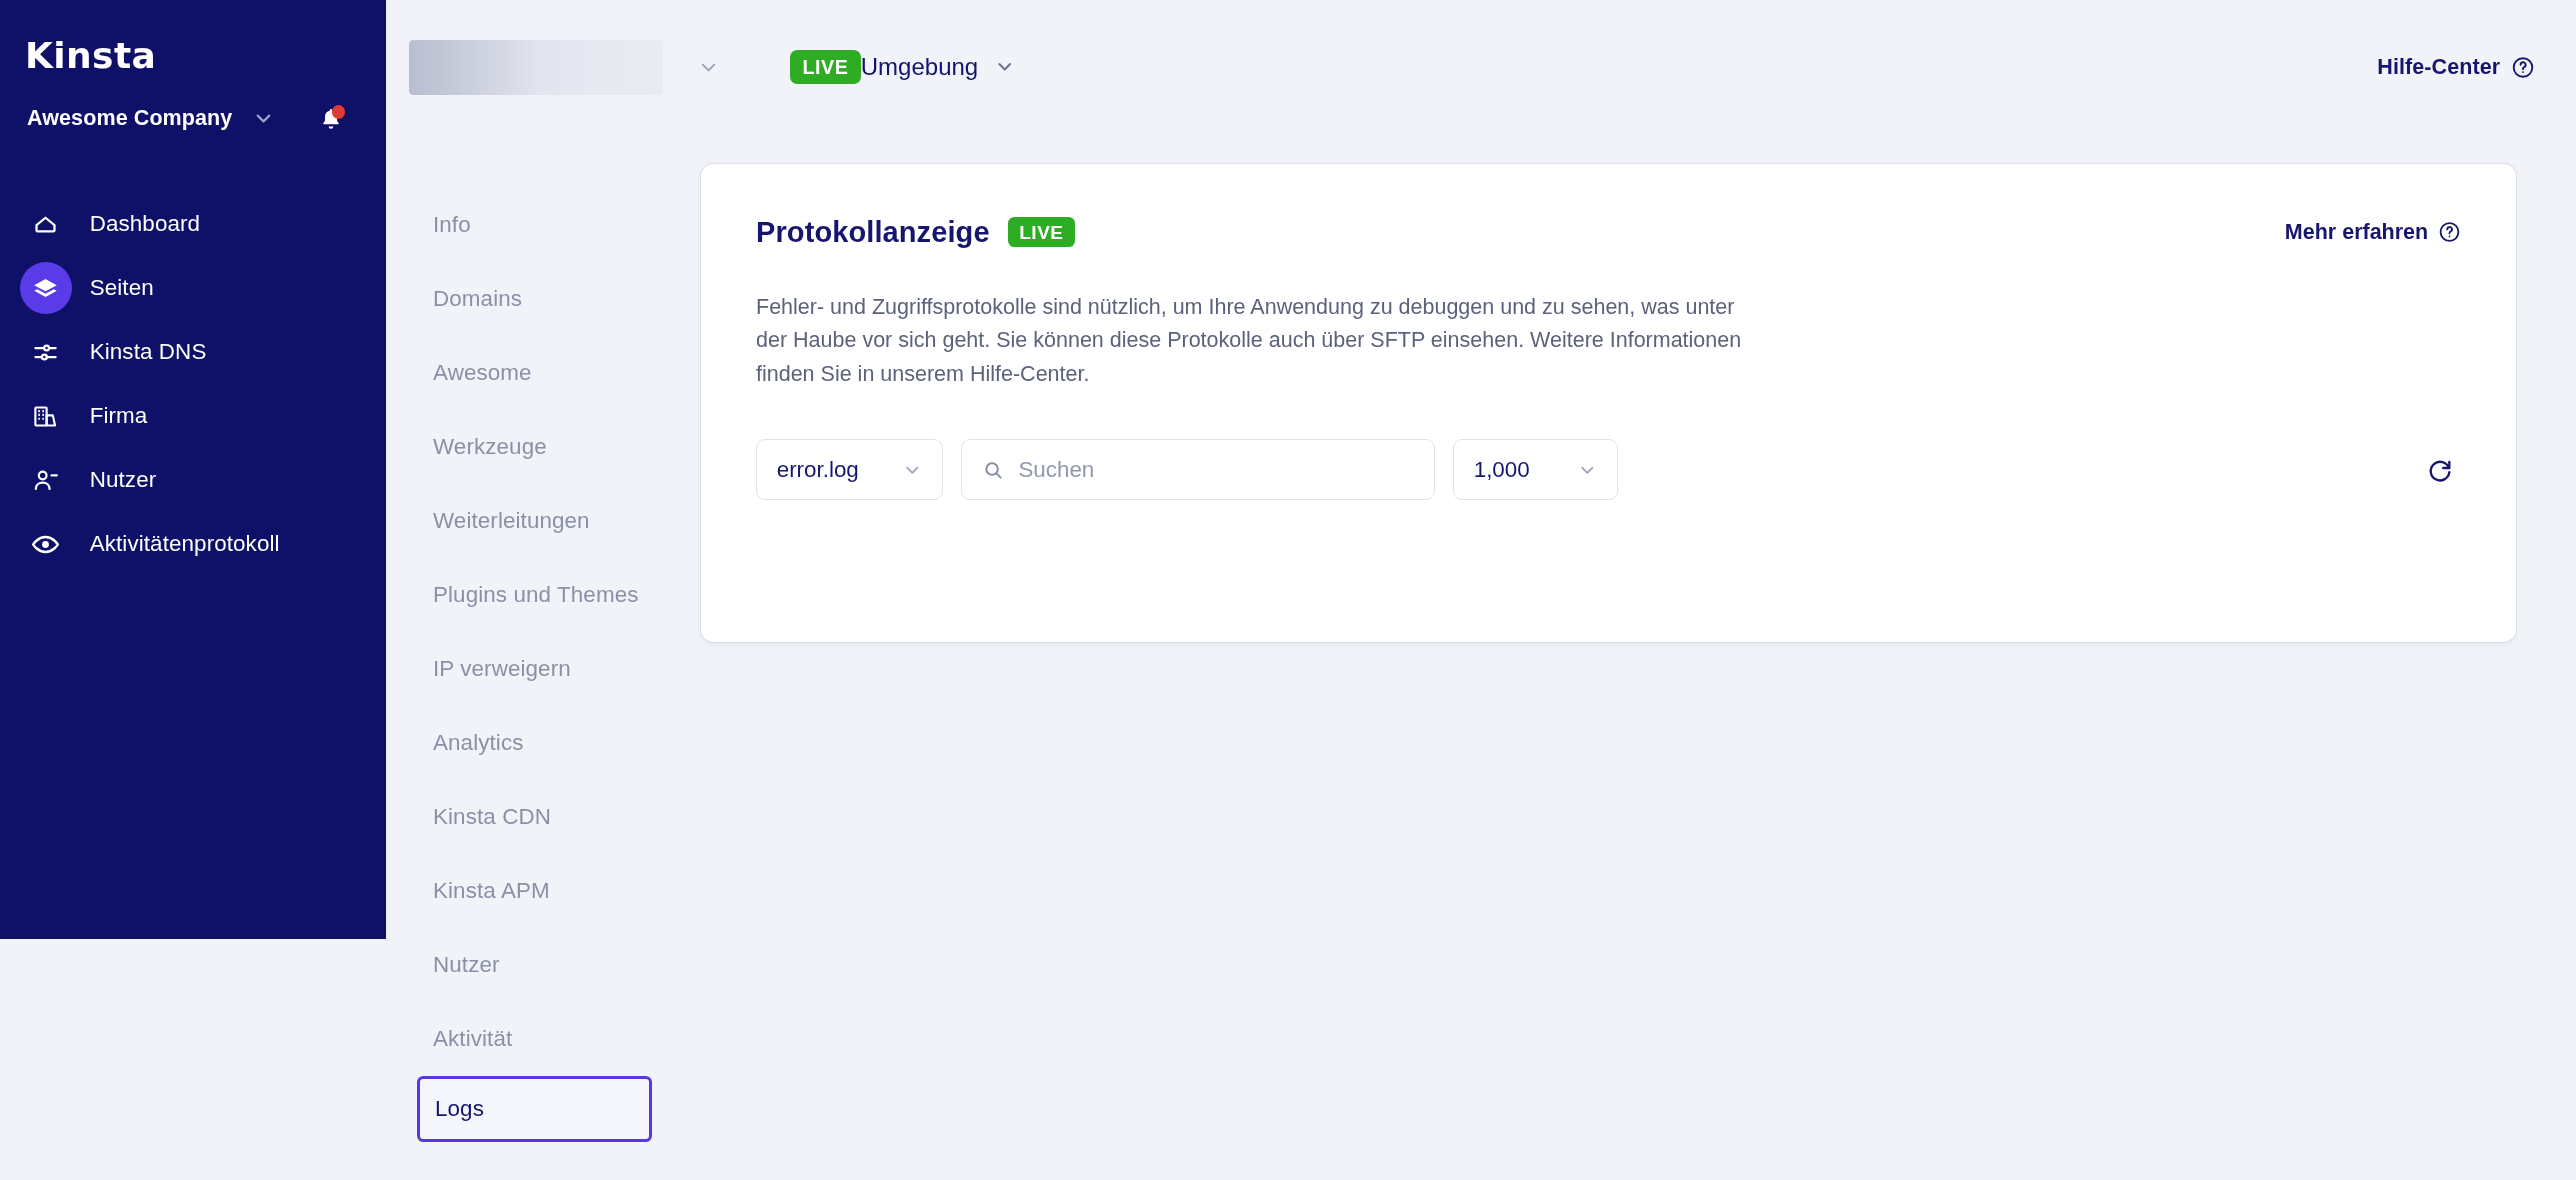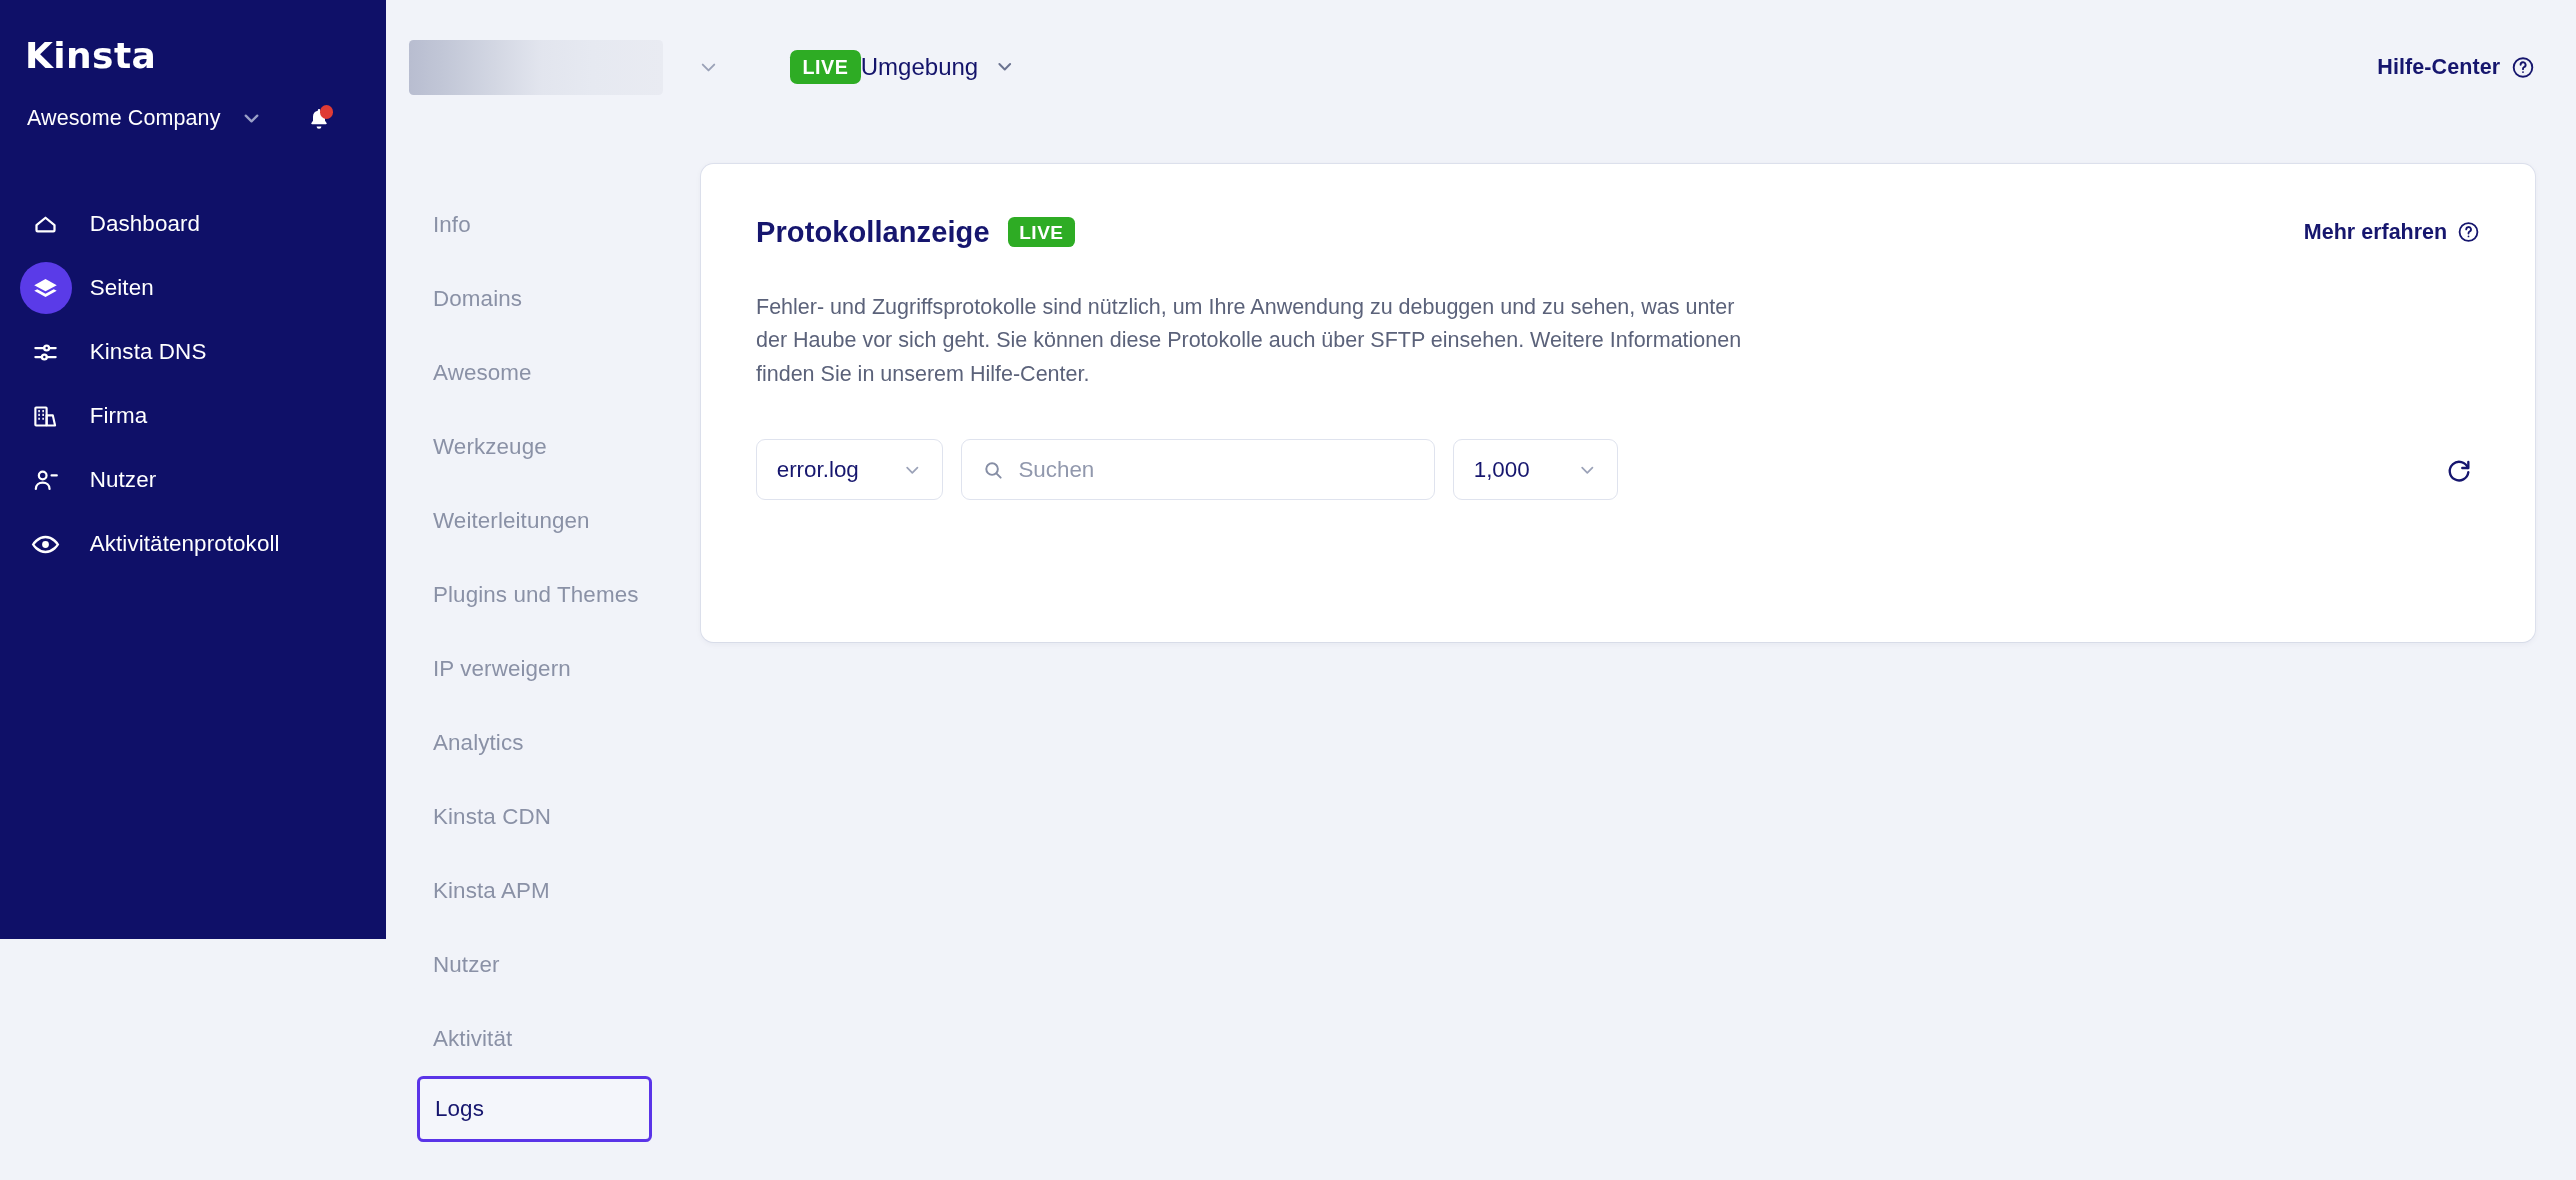--- a/index.html
+++ b/index.html
@@ -42,21 +42,21 @@
     margin-top: 18px;
     height: 43px;
     display: flex;
     align-items: center;
     padding-left: 27px;
     gap: 0;
   }
   .org-name {
     font-size: 21.5px;
     color: #ffffff;
-    font-weight: 400;
+    font-weight: 700;
     letter-spacing: 0.1px;
   }
   .org-chevron {
     margin-left: 19.7px;
     display: flex;
     align-items: center;
     color: #9aa0c8;
   }
   .bell-wrap {
     margin-left: 41px;
@@ -195,21 +195,21 @@
     font-weight: 400;
     background: #F4F6FB;
     border: 3.6px solid #5A34E8;
     border-radius: 6.3px;
     margin: 0 49px 0 31px;
     height: 66px;
     padding-left: 15px;
   }
 
   
-  .card-area { flex: 1; padding-top: 29.5px; padding-right: 41px; }
+  .card-area { flex: 1; padding-top: 29.5px; padding-right: 60px; }
   .card {
     background: #ffffff;
     border-radius: 12.5px;
     box-shadow: 0 1.8px 6.3px rgba(26,32,77,0.055), 0 0 0 0.9px rgba(210,215,232,0.55);
     padding: 48px 55px 0 55px;
     height: 478px;
     position: relative;
   }
   .card-head {
     display: flex;

